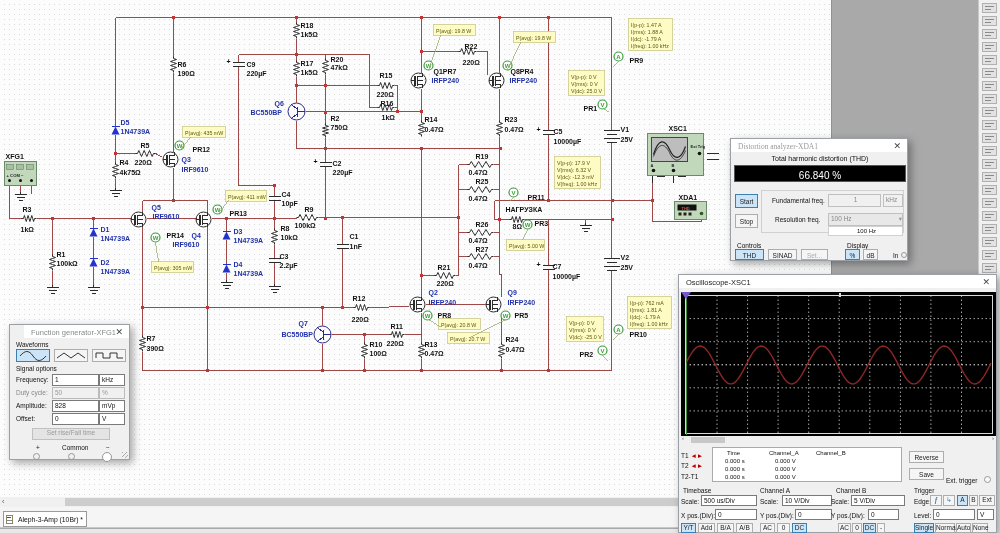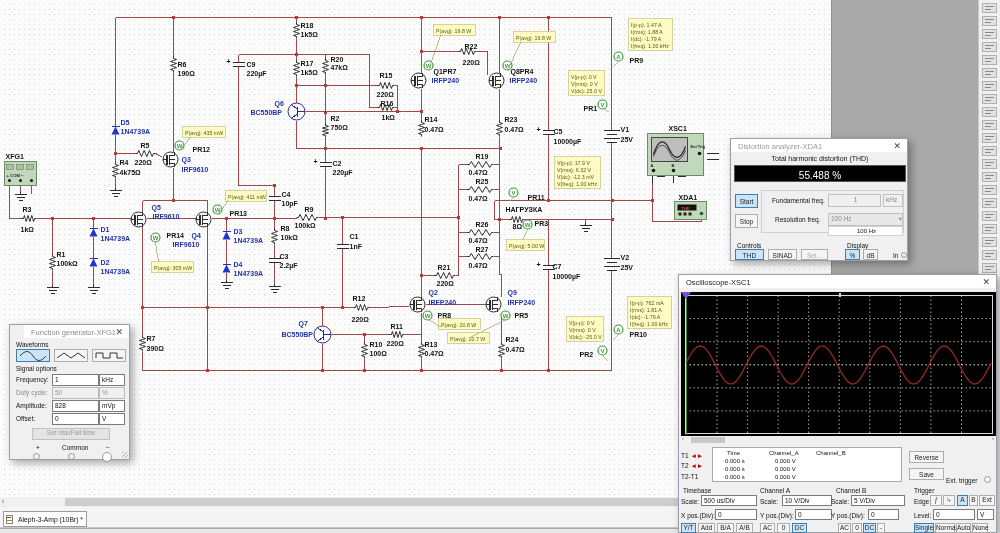--- a/index.html
+++ b/index.html
@@ -780,23 +780,23 @@
  <div class="lab" style="left:26px;top:119px;">+</div>
  <div class="lab" style="left:52px;top:119px;">Common</div>
  <div class="lab" style="left:96px;top:119px;">−</div>
  <div class="abs" style="left:23px;top:128px;width:7px;height:7px;border:1px solid #999;border-radius:50%;"></div>
  <div class="abs" style="left:58px;top:128px;width:7px;height:7px;border:1px solid #999;border-radius:50%;"></div>
  <div class="abs" style="left:92px;top:127px;width:10px;height:10px;border:1px solid #999;border-radius:50%;background:#fff;"></div>
  <div class="abs" style="right:1px;bottom:1px;width:6px;height:6px;background:repeating-linear-gradient(135deg,#aaa 0 1px,transparent 1px 3px);"></div>
 </div>
 
 <div class="win" id="da" style="left:730px;top:138px;width:178px;height:123px;">
- <div class="tbar" style="color:#9a9a9a;">Distortion analyzer-XDA1<span class="x">✕</span></div>
+ <div class="tbar" style="color:#9a9a9a;font-family:Liberation Serif, serif;">Distortion analyzer-XDA1<span class="x">✕</span></div>
  <div class="lab" style="left:0;top:16px;width:178px;text-align:center;font-size:7px;">Total harmonic distortion (THD)</div>
- <div class="abs" style="left:3px;top:26px;width:172px;height:17px;background:#000;border:1px solid #555;color:#fff;font-size:10px;text-align:center;padding-top:4px;">55.488 %</div>
+ <div class="abs" style="left:3px;top:26px;width:172px;height:17px;background:#000;border:1px solid #555;color:#fff;font-size:10px;text-align:center;padding-top:4px;">66.840 %</div>
  <div class="abs" style="left:30px;top:51px;width:143px;height:43px;border:1px solid #d0d0d0;"></div>
  <div class="btn hl" style="left:4px;top:55px;width:23px;height:14px;padding-top:3px;">Start</div>
  <div class="btn" style="left:4px;top:75px;width:23px;height:14px;padding-top:3px;">Stop</div>
  <div class="lab" style="left:41px;top:58px;">Fundamental freq.</div>
  <div class="inp" style="left:97px;top:55px;width:53px;height:13px;background:#f0f0f0;border-color:#c0c0c0;color:#888;text-align:center;">1</div>
  <div class="inp" style="left:152px;top:55px;width:20px;height:13px;background:#f0f0f0;border-color:#c0c0c0;color:#888;">kHz</div>
  <div class="lab" style="left:44px;top:77px;">Resolution freq.</div>
  <div class="inp" style="left:97px;top:74px;width:75px;height:13px;background:#e8e8e8;border-color:#c0c0c0;color:#888;">100 Hz<span style="float:right;color:#999;">▾</span></div>
  <div class="inp" style="left:97px;top:87px;width:75px;height:10px;border-color:#d0d0d0;text-align:center;font-size:6px;">100 Hz</div>
  <div class="lab" style="left:6px;top:103px;">Controls</div>

